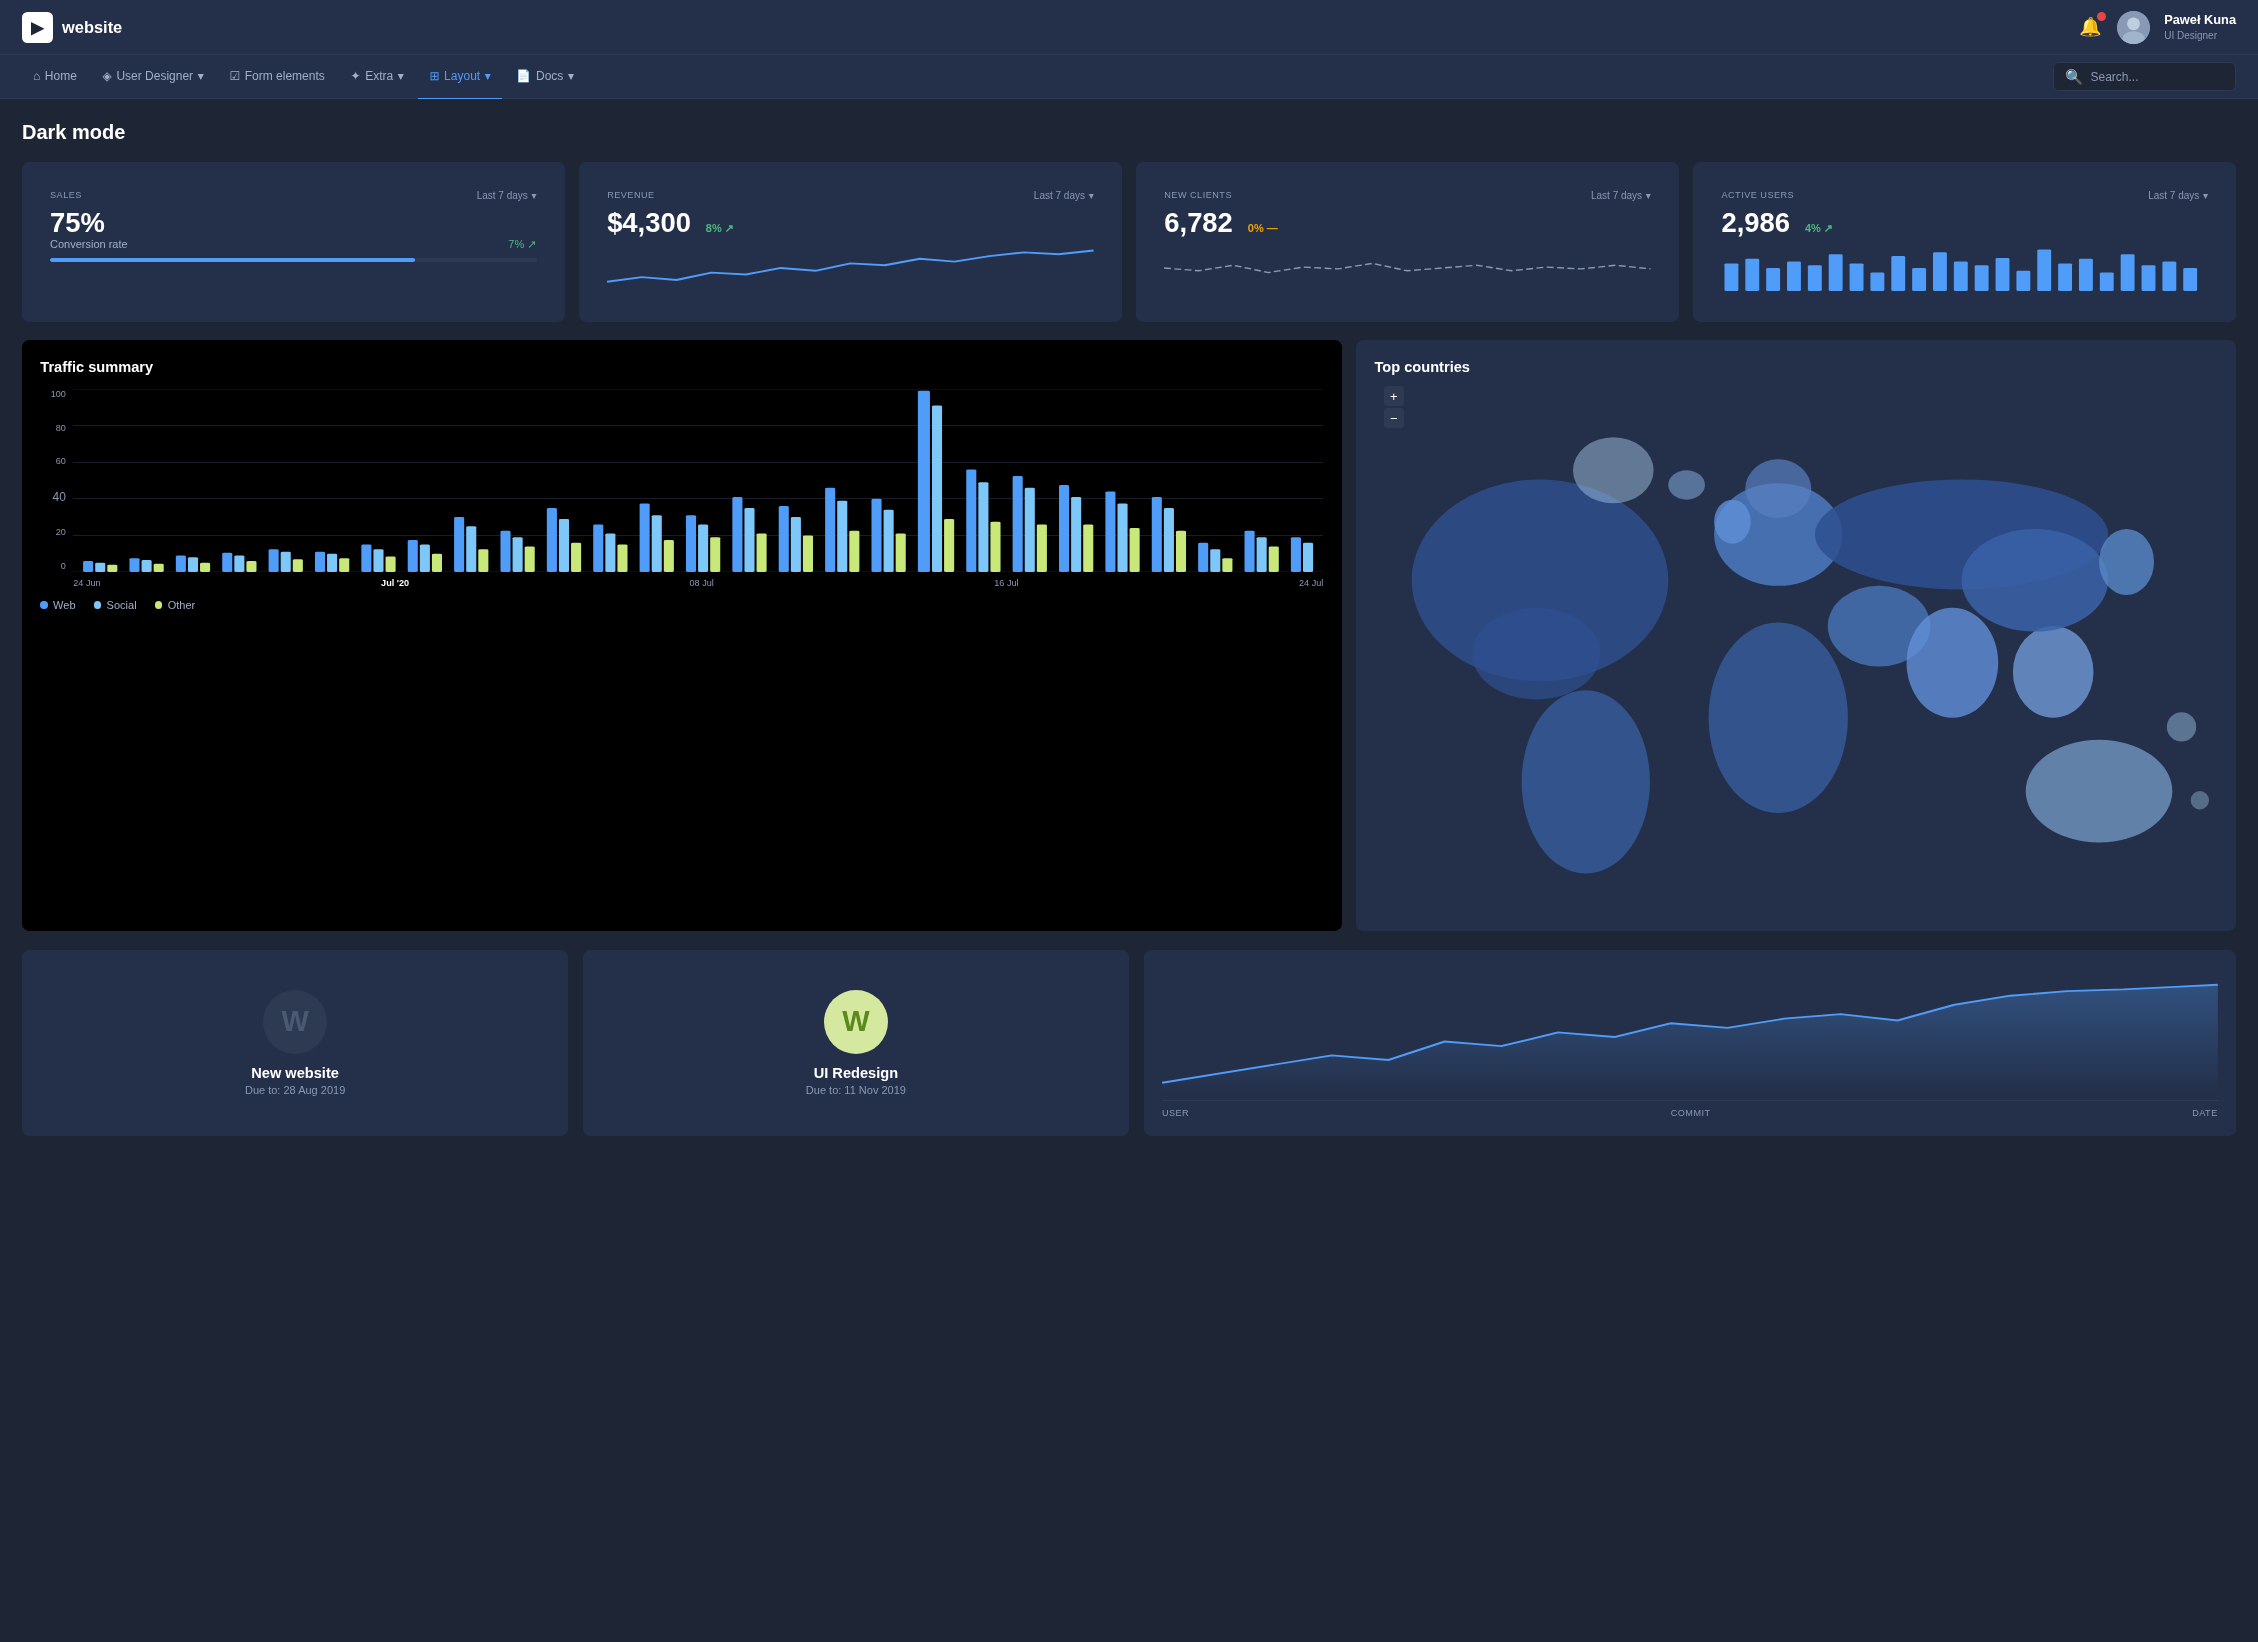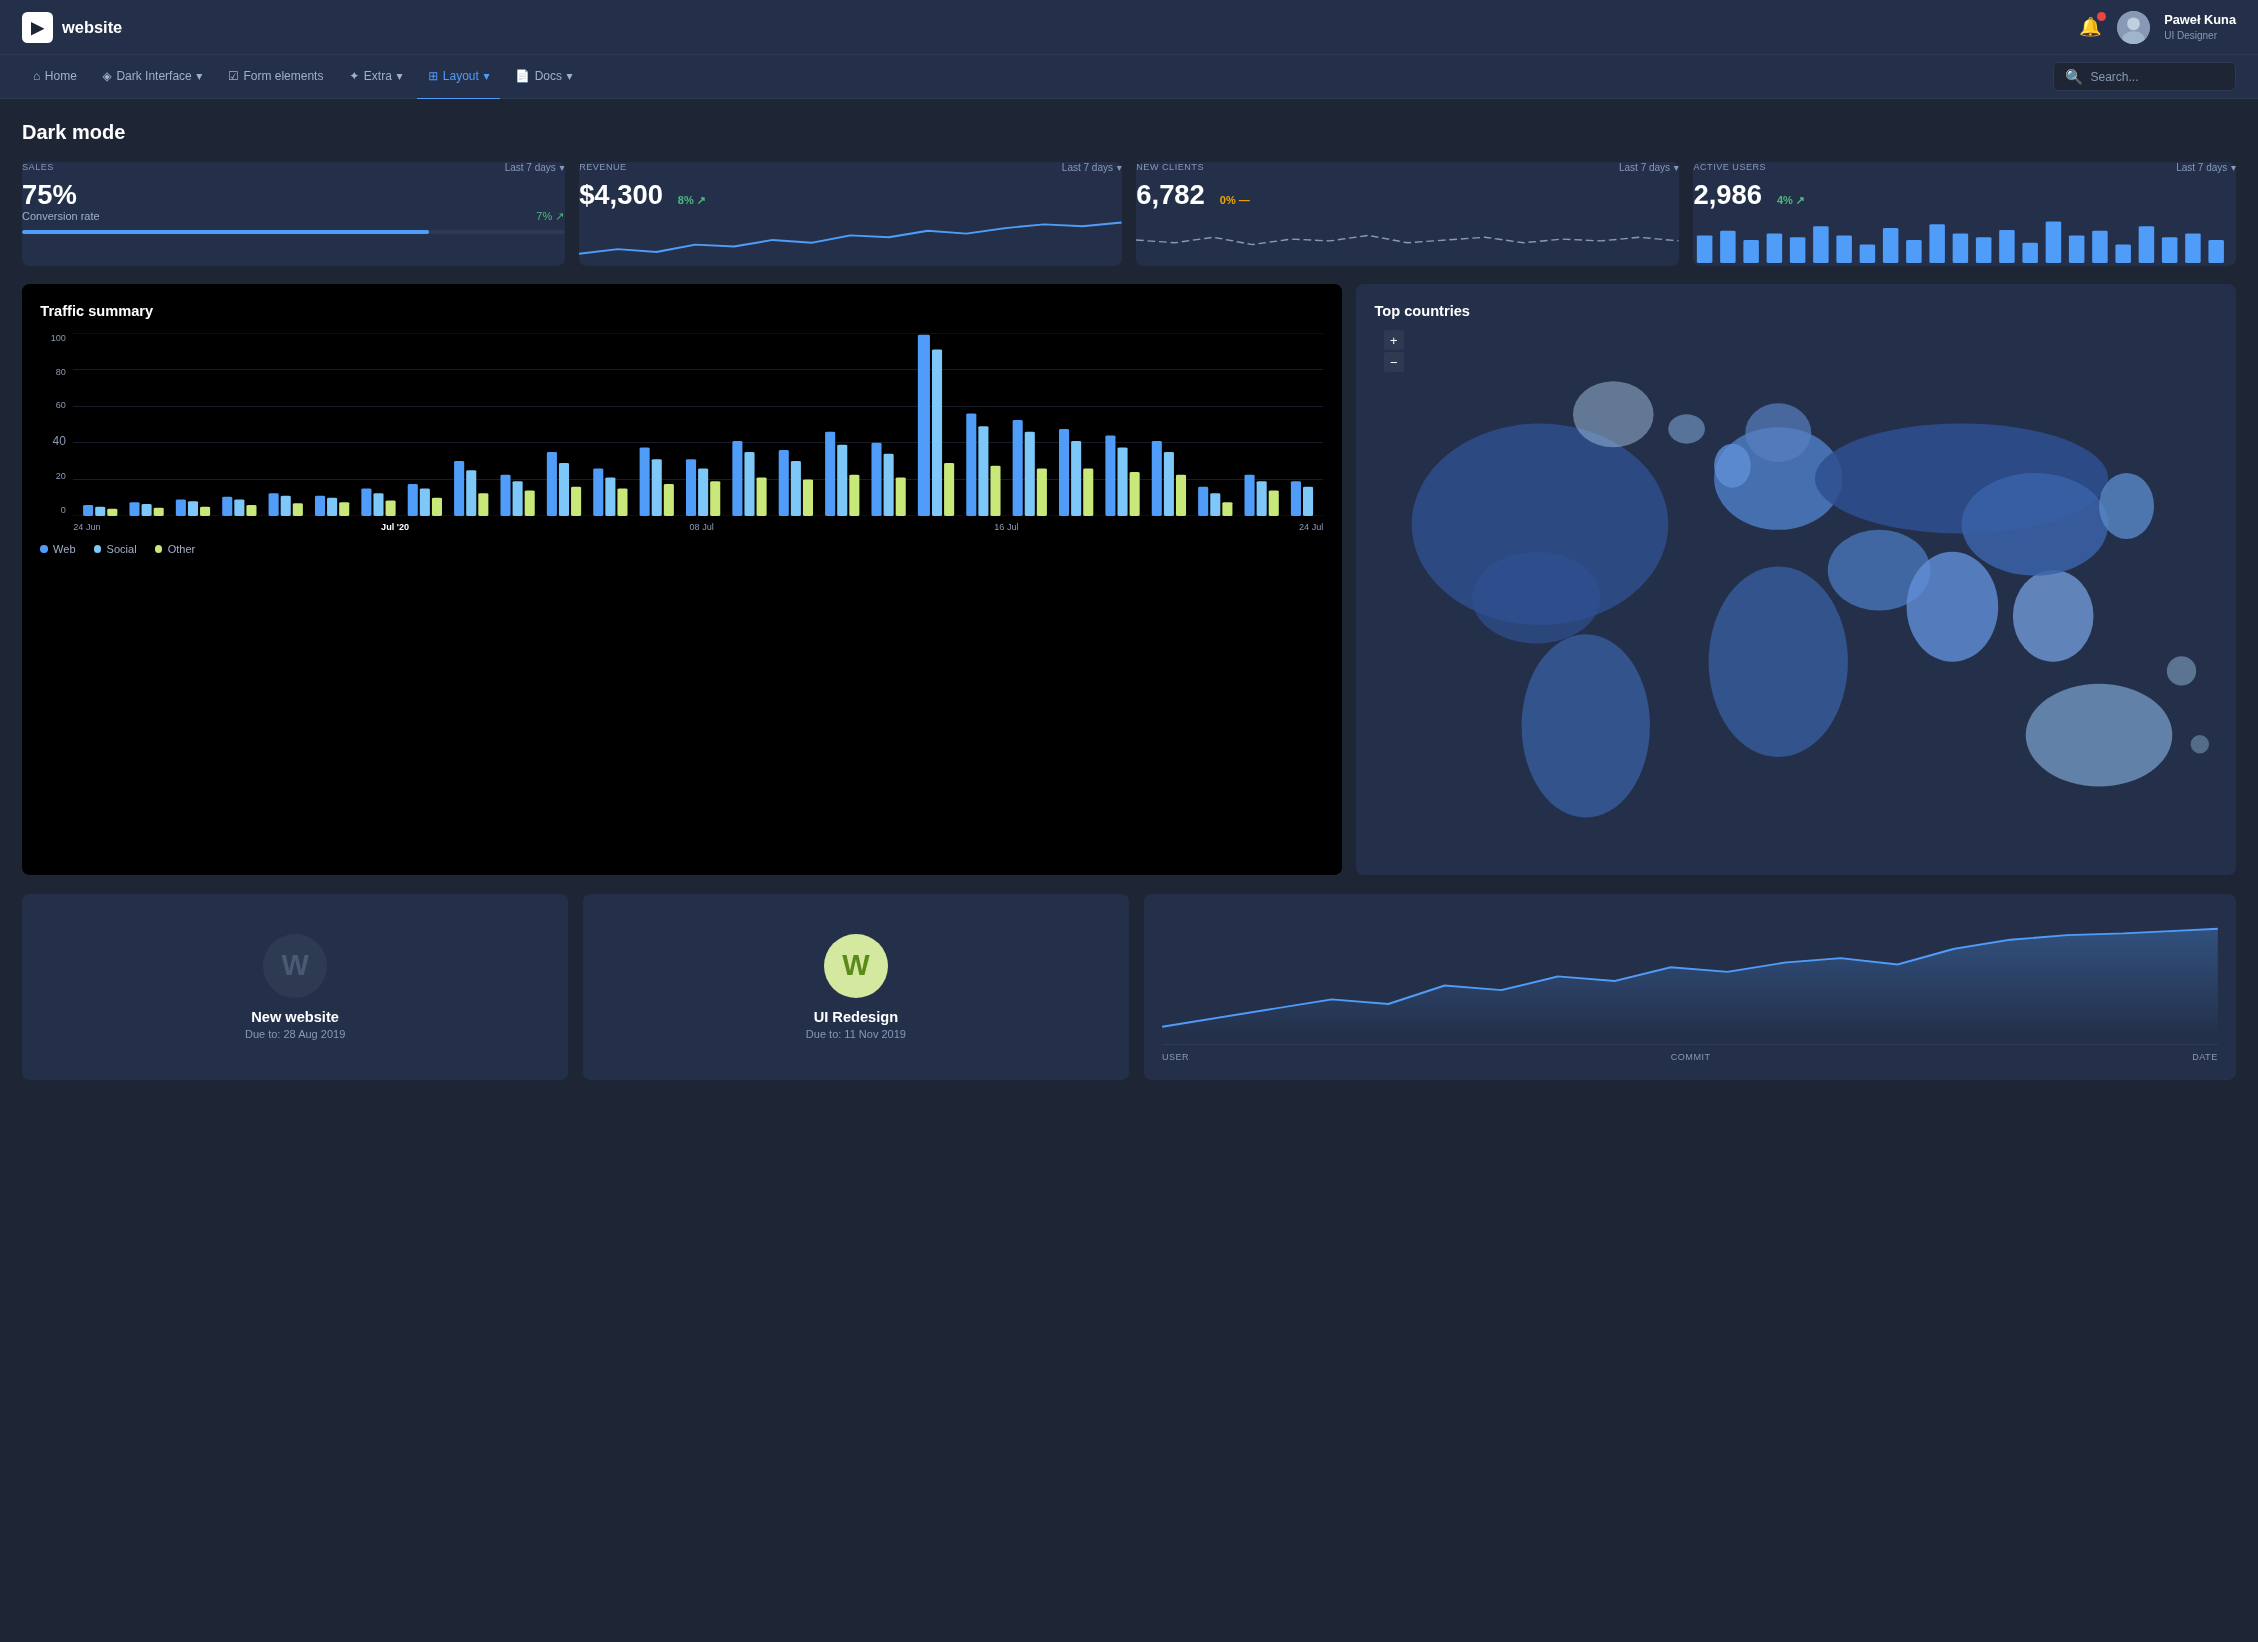--- a/index.html
+++ b/index.html
@@ -140,21 +140,21 @@
     
     .stat-cards {
       display: grid;
       grid-template-columns: repeat(4, 1fr);
       gap: 14.6px;
       margin-bottom: 18.3px;
     }
     .stat-card {
       background: #24304a;
       border-radius: 7.3px;
-      padding: 0;
+      padding: 28px;
       position: relative;
     }
     .stat-label {
       font-size: 9.1px;
       text-transform: uppercase;
       color: #8899b5;
       letter-spacing: 0.5px;
       margin-bottom: 5.5px;
     }
     .stat-header {
@@ -372,21 +372,21 @@
 </header>
 
 <nav class="nav">
   <div class="nav-items">
     <div class="nav-item">
       <span>⌂</span>
       <span>Home</span>
     </div>
     <div class="nav-item">
       <span>◈</span>
-      <span>Dark Interface</span>
+      <span>User Designer</span>
       <span>▾</span>
     </div>
     <div class="nav-item">
       <span>☑</span>
       <span>Form elements</span>
     </div>
     <div class="nav-item">
       <span>✦</span>
       <span>Extra</span>
       <span>▾</span>

